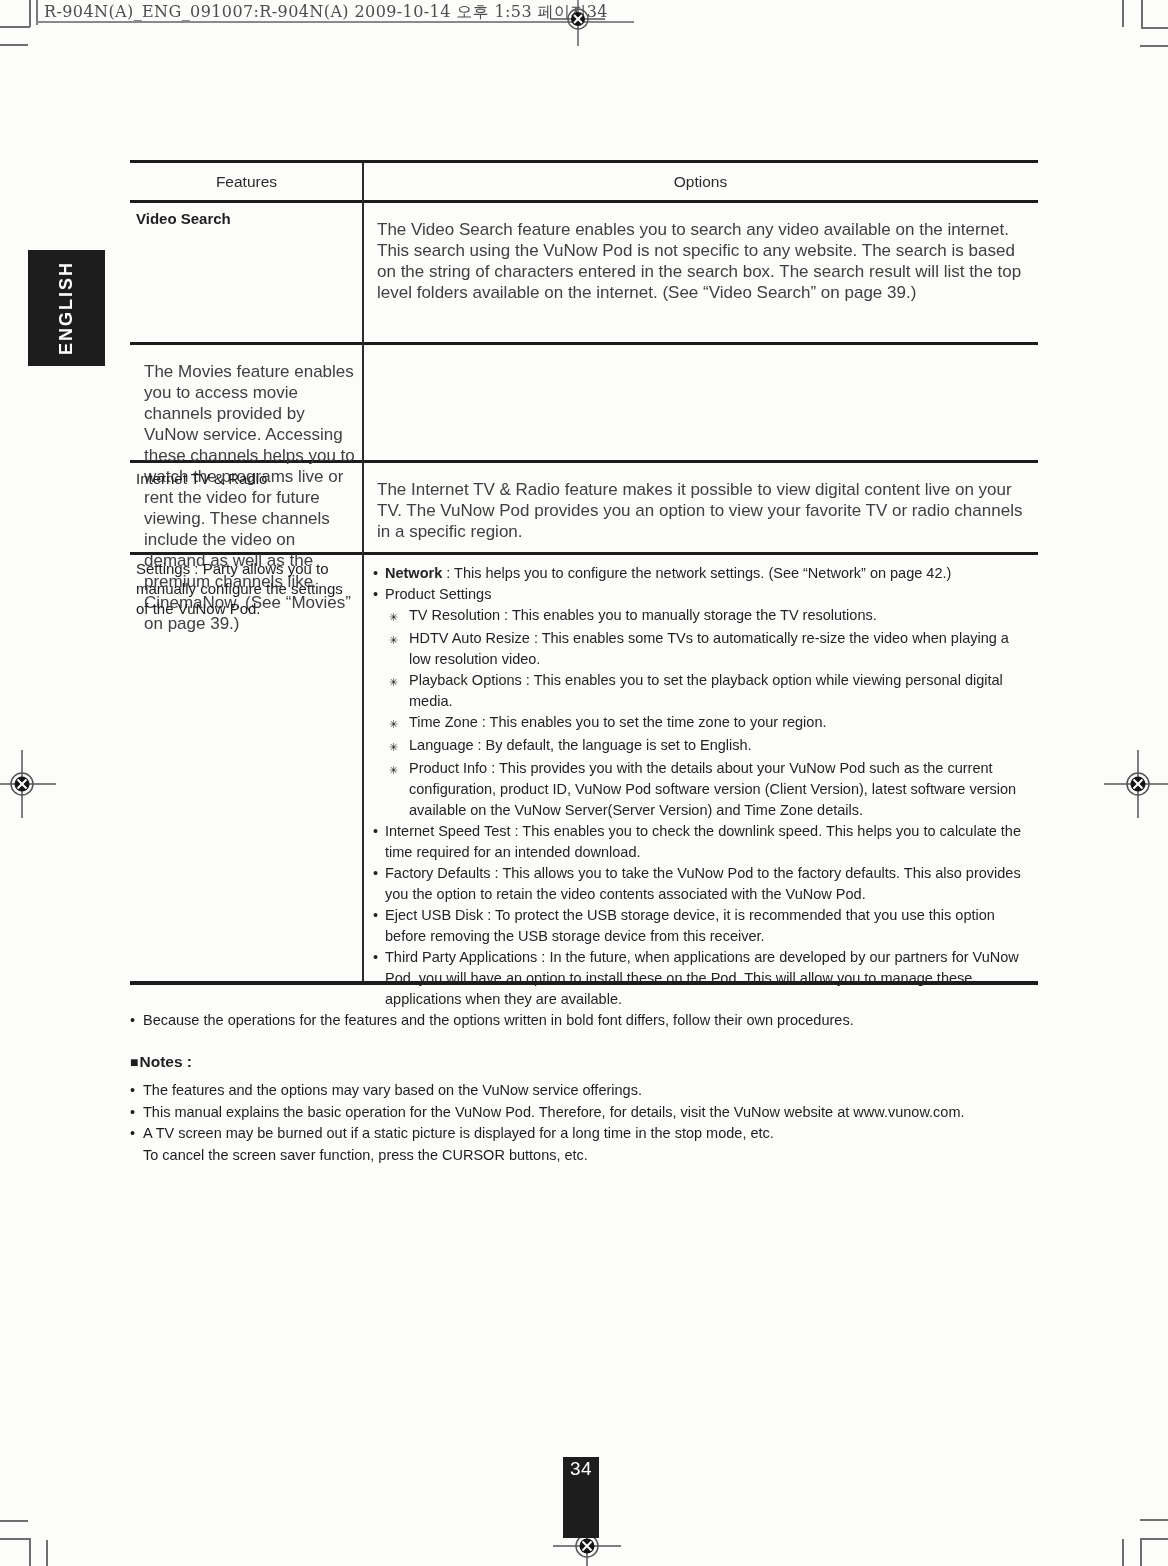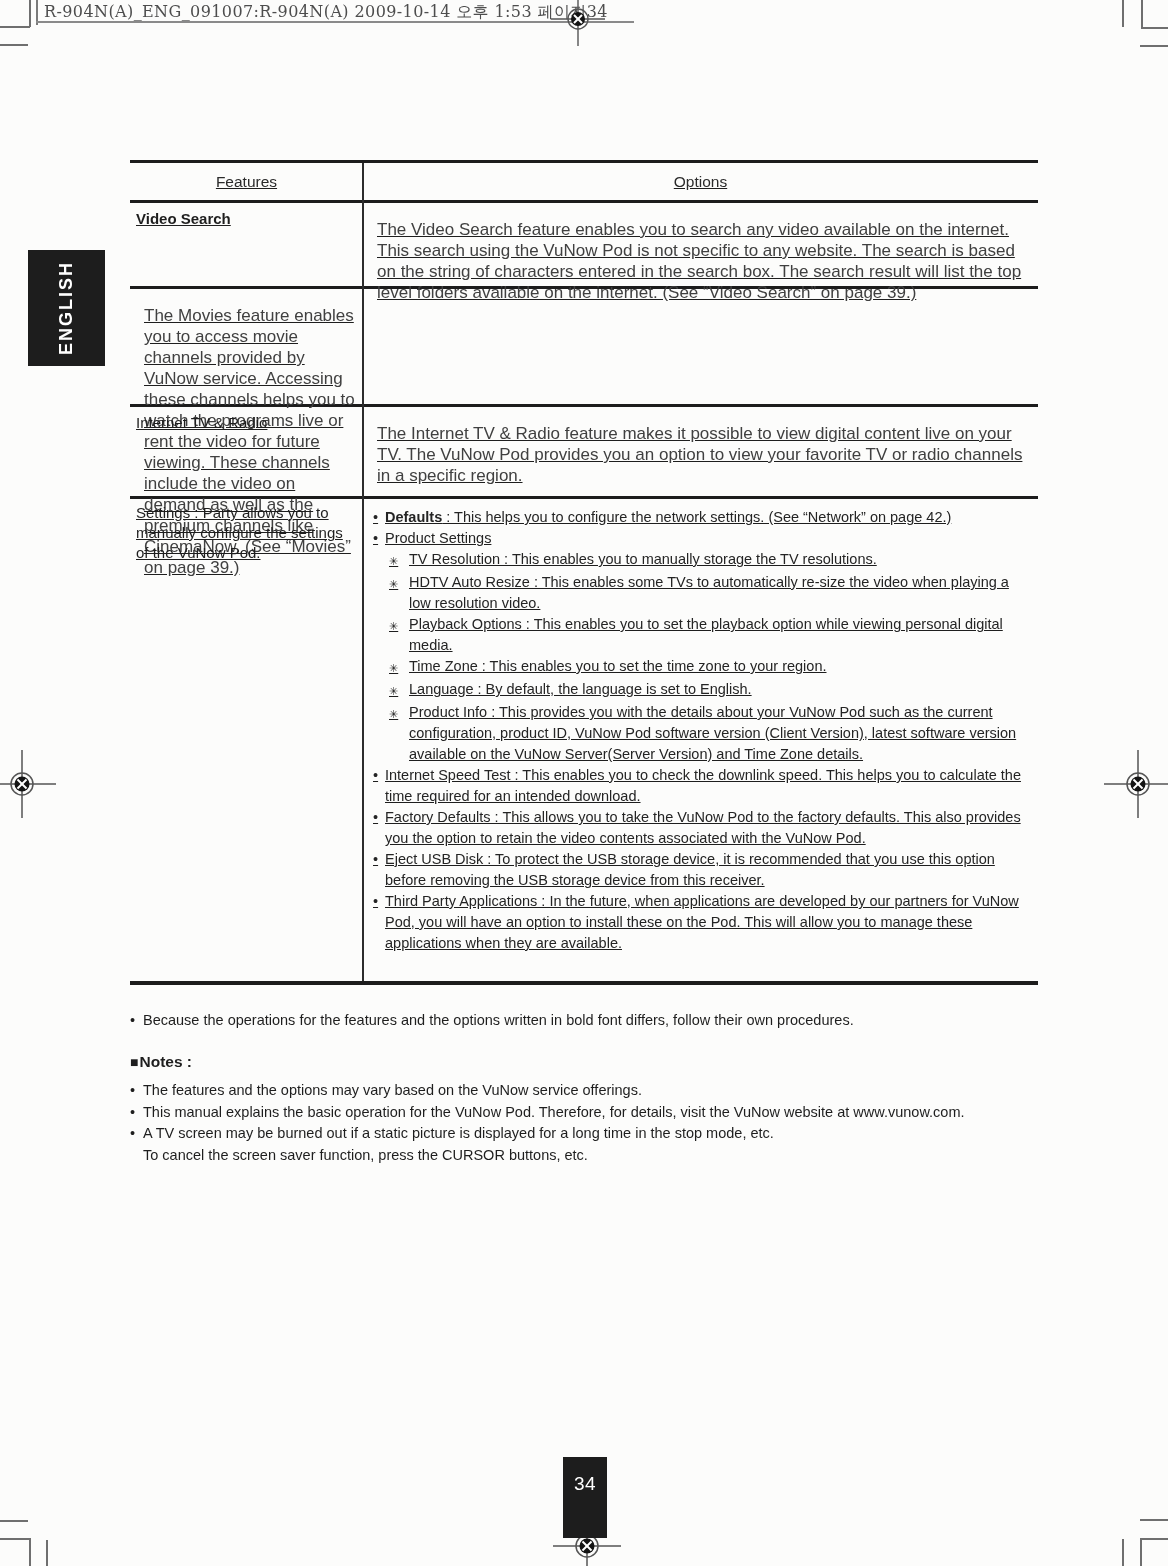--- a/index.html
+++ b/index.html
@@ -22,48 +22,48 @@
   
   .lang-tab { position:absolute; left:28px; top:250px; width:77px; height:116px; background:#1d1d1d;
               display:flex; align-items:center; justify-content:center; }
   .lang-tab span { writing-mode:vertical-rl; transform:rotate(180deg); color:#ffffff;
                    font-weight:bold; font-size:18px; letter-spacing:2px; }
 
   
   .ftable { position:absolute; left:130px; top:160px; width:908px; height:825px;
             border-top:3px solid #1c1c1c; border-bottom:4px solid #1c1c1c; }
   .col-divider { position:absolute; left:232px; top:0; bottom:0; width:2px; background:#2c2c2c; z-index:2; }
-  .trow { display:grid; grid-template-columns:233px 1fr; border-bottom:3px solid #1c1c1c;text-decoration:underline; }
+  .trow { display:grid; grid-template-columns:233px 1fr; border-bottom:3px solid #1c1c1c; }
   .trow.last { border-bottom:none; }
   .th-row { height:40px; }
   .th-cell { display:flex; align-items:center; justify-content:center; font-size:15.5px; color:#2b2b2b; }
-  .r1 { height:86px; } .r2 { height:118px; } .r3 { height:92px; } .r4 { height:458px; }
+  .r1 { height:142px; } .r2 { height:118px; } .r3 { height:92px; } .r4 { height:458px; }
   .fcell { padding:6px 10px 0 6px; font-size:15px; line-height:20px; }
   .fcell.bold { font-weight:bold; }
   .ocell { padding:16px 8px 0 14px; font-size:17px; line-height:21px; color:#404040; }
   .ocell-list { padding:8px 6px 0 10px; font-size:14.5px; line-height:21px; color:#242424; }
   .r4 .fcell { padding-top:4px; }
 
   .opt-bullet { display:flex; }
   .opt-bullet .mk { flex:0 0 12px; width:12px; }
   .opt-bullet.lvl2 { margin-left:16px; }
   .opt-bullet.lvl2 .mk { flex:0 0 20px; width:20px; font-size:11px; padding-top:2px; }
 
   
   .footnote { position:absolute; left:130px; top:1010px; width:916px; font-size:14.5px; line-height:21.5px; display:flex; }
   .footnote .mk, .note-item .mk { flex:0 0 13px; width:13px; }
   .notes-title { position:absolute; left:130px; top:1053px; font-size:15.5px; font-weight:bold; }
   .notes-title .sq { font-size:14px; margin-right:1px; }
   .notes-list { position:absolute; left:130px; top:1080px; width:916px; font-size:14.5px; line-height:21.5px; }
   .note-item { display:flex; }
 
   
-  .page-num { position:absolute; left:563px; top:1457px; width:44px; height:81px; background:#1d1d1d;
+  .page-num { position:absolute; left:563px; top:1457px; width:36px; height:81px; background:#1d1d1d;
               color:#ffffff; font-size:19px; letter-spacing:0.5px;
-              display:flex; justify-content:center; align-items:flex-start; padding-top:16px; }
+              display:flex; justify-content:center; align-items:flex-start; padding-top:1px; }
 </style>
 </head>
 <body>
 
 <div class="page">
 
   <div class="mark" style="left:29px;top:0;width:2px;height:27px"></div>
   <div class="mark" style="left:0;top:26px;width:30px;height:2px"></div>
   <div class="mark" style="left:0;top:44px;width:28px;height:2px"></div>
 
@@ -144,21 +144,21 @@
       <div class="fcell">Internet TV &amp; Radio</div>
       <div class="ocell">The Internet TV &amp; Radio feature makes it possible to view digital content live on your TV. The VuNow Pod provides you an option to view your favorite TV or radio channels in a specific region.</div>
     </div>
 
     <div class="trow r4 last">
       <div class="fcell">Settings : Party allows you to manually configure the settings of the VuNow Pod.</div>
       <div class="ocell-list">
 
         <div class="opt-bullet lvl1">
           <span class="mk">•</span>
-          <span class="tx"><b>Defaults</b><span> : This helps you to configure the network settings. (See “Network” on page 42.)</span></span>
+          <span class="tx"><b>Network</b><span> : This helps you to configure the network settings. (See “Network” on page 42.)</span></span>
         </div>
         <div class="opt-bullet lvl1">
           <span class="mk">•</span>
           <span class="tx">Product Settings</span>
         </div>
         <div class="opt-bullet lvl2">
           <span class="mk">✳</span>
           <span class="tx">TV Resolution : This enables you to manually storage the TV resolutions.</span>
         </div>
         <div class="opt-bullet lvl2">

